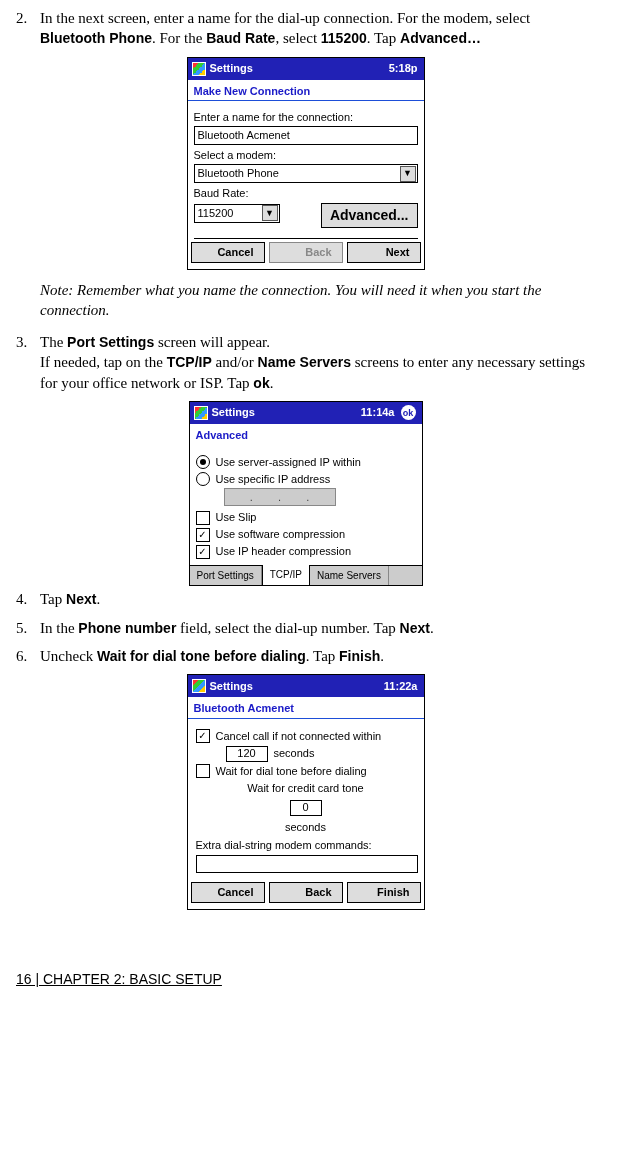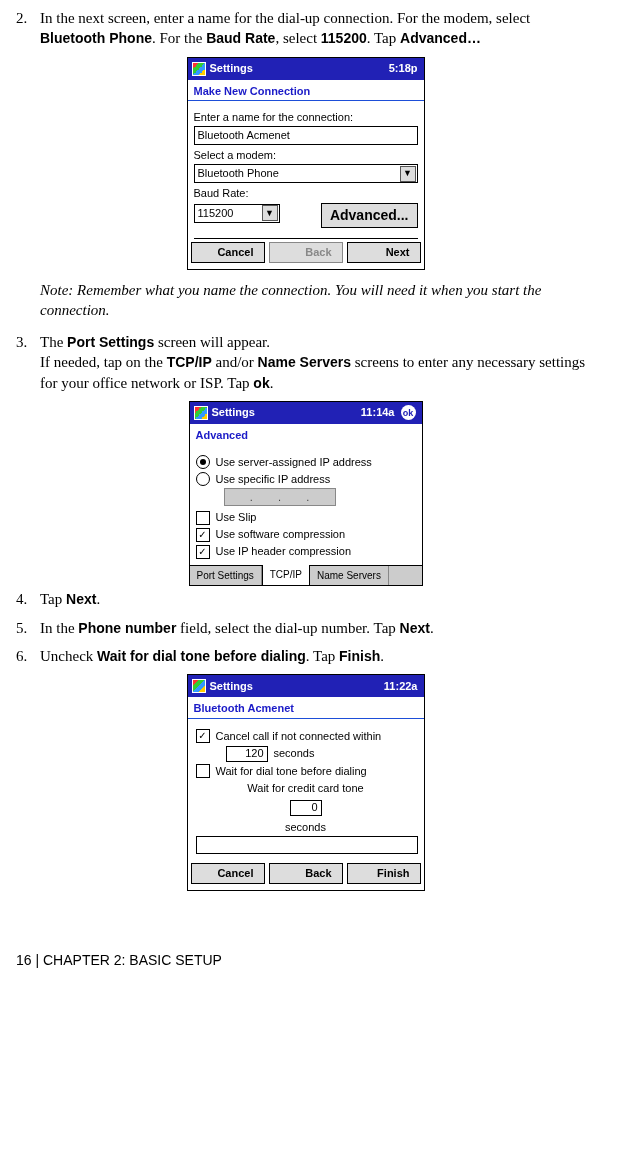--- a/index.html
+++ b/index.html
@@ -199,37 +199,38 @@
     border:1px solid #000;
     width:236px;
     font-family: Tahoma, Arial, sans-serif;
     font-size:11px;
     background:#fff;
   }
   .ss3-body { padding:4px 8px 6px 8px; }
   .inline-input {
     border:1px solid #000;
     width:34px; height:14px;
-    display:inline-flex; align-items:center; justify-content:flex-end;
+    display:inline-flex; align-items:center; justify-content:center;
     padding:0 3px;
     margin:0 2px;
     font-size:11px;
   }
   .full-input {
     border:1px solid #000;
     height:16px;
     margin-top:2px;
     width:100%;
   }
   .ss3 .ss-btnrow { margin-top:6px; border-top:none; }
 
   .footer {
     font-family: Arial, Helvetica, sans-serif;
     font-size:14px;
     margin-top:60px;
+    text-decoration:underline;
   }
 </style>
 </head>
 <body>
 
 <div class="num-item">
   <div class="num">2.</div>
   <div class="body">
     <span>In the next screen, enter a name for the dial-up connection. For the modem, select </span><span class="bold">Bluetooth Phone</span><span>. For the </span><span class="bold">Baud Rate</span><span>, select </span><span class="bold">115200</span><span>. Tap </span><span class="bold">Advanced…</span>
   </div>
@@ -287,21 +288,21 @@
       <span class="title-text">Settings</span>
       <span class="time">11:14a</span>
       <span class="ok-badge">ok</span>
     </div>
     <div class="ss-subheader" style="border-bottom:none">Advanced</div>
     <div class="ss2-body">
       <div class="radio-row">
         <span class="radio">
             <span class="dot"></span>
           </span>
-        <span>Use server-assigned IP address</span>
+        <span>Use server-assigned IP within</span>
       </div>
       <div class="radio-row">
         <span class="radio"></span>
         <span>Use specific IP address</span>
       </div>
       <div class="ip-field">
         <span>.</span>
           <span>.</span>
           <span>.</span>
       </div>
@@ -371,20 +372,21 @@
         <span class="checkbox"></span>
         <span>Wait for dial tone before dialing</span>
       </div>
       <div style="display:flex; align-items:center; gap:4px; margin-top:2px;flex-direction:column;">
         <span>Wait for credit card tone</span>
         <span class="inline-input" style="width:24px">
             <span>0</span>
           </span>
         <span>seconds</span>
       </div>
+      <div style="margin-top:4px">Extra dial-string modem commands:</div>
       <div class="full-input"></div>
       <div class="ss-btnrow">
         <div class="ss-btn">Cancel</div>
         <div class="ss-btn">Back</div>
         <div class="ss-btn">Finish</div>
       </div>
     </div>
   </div>
 </div>
 

